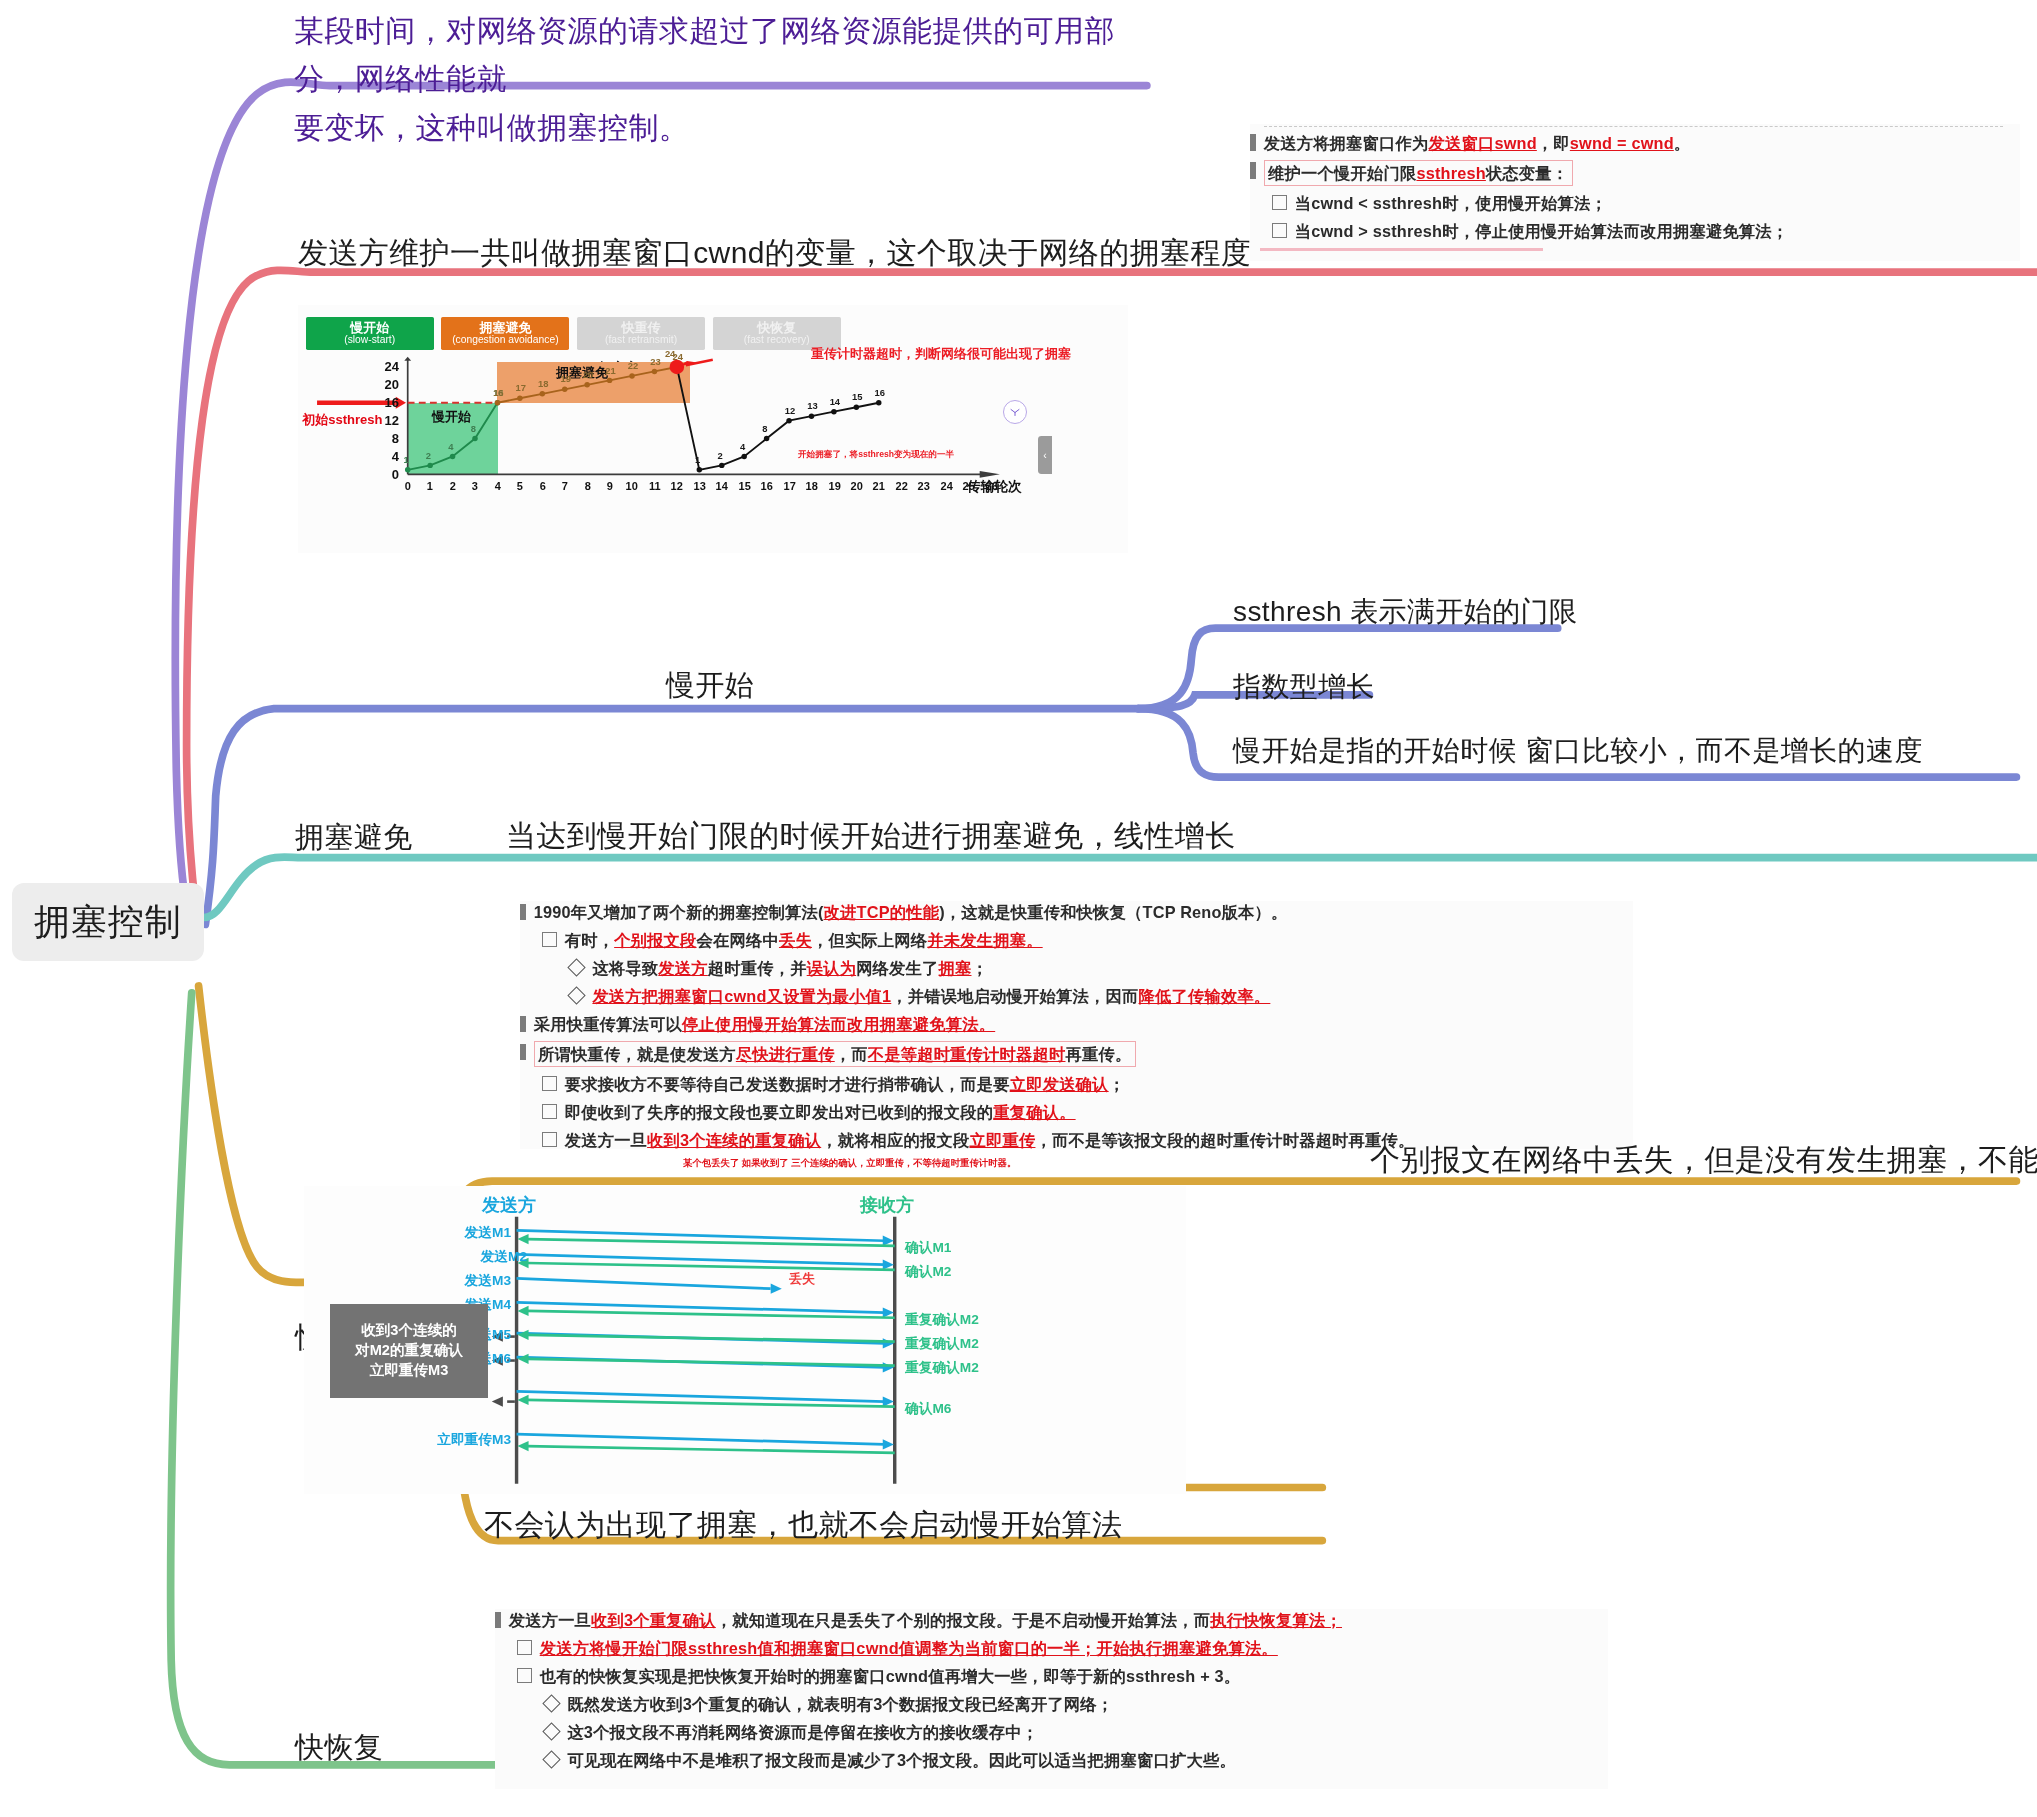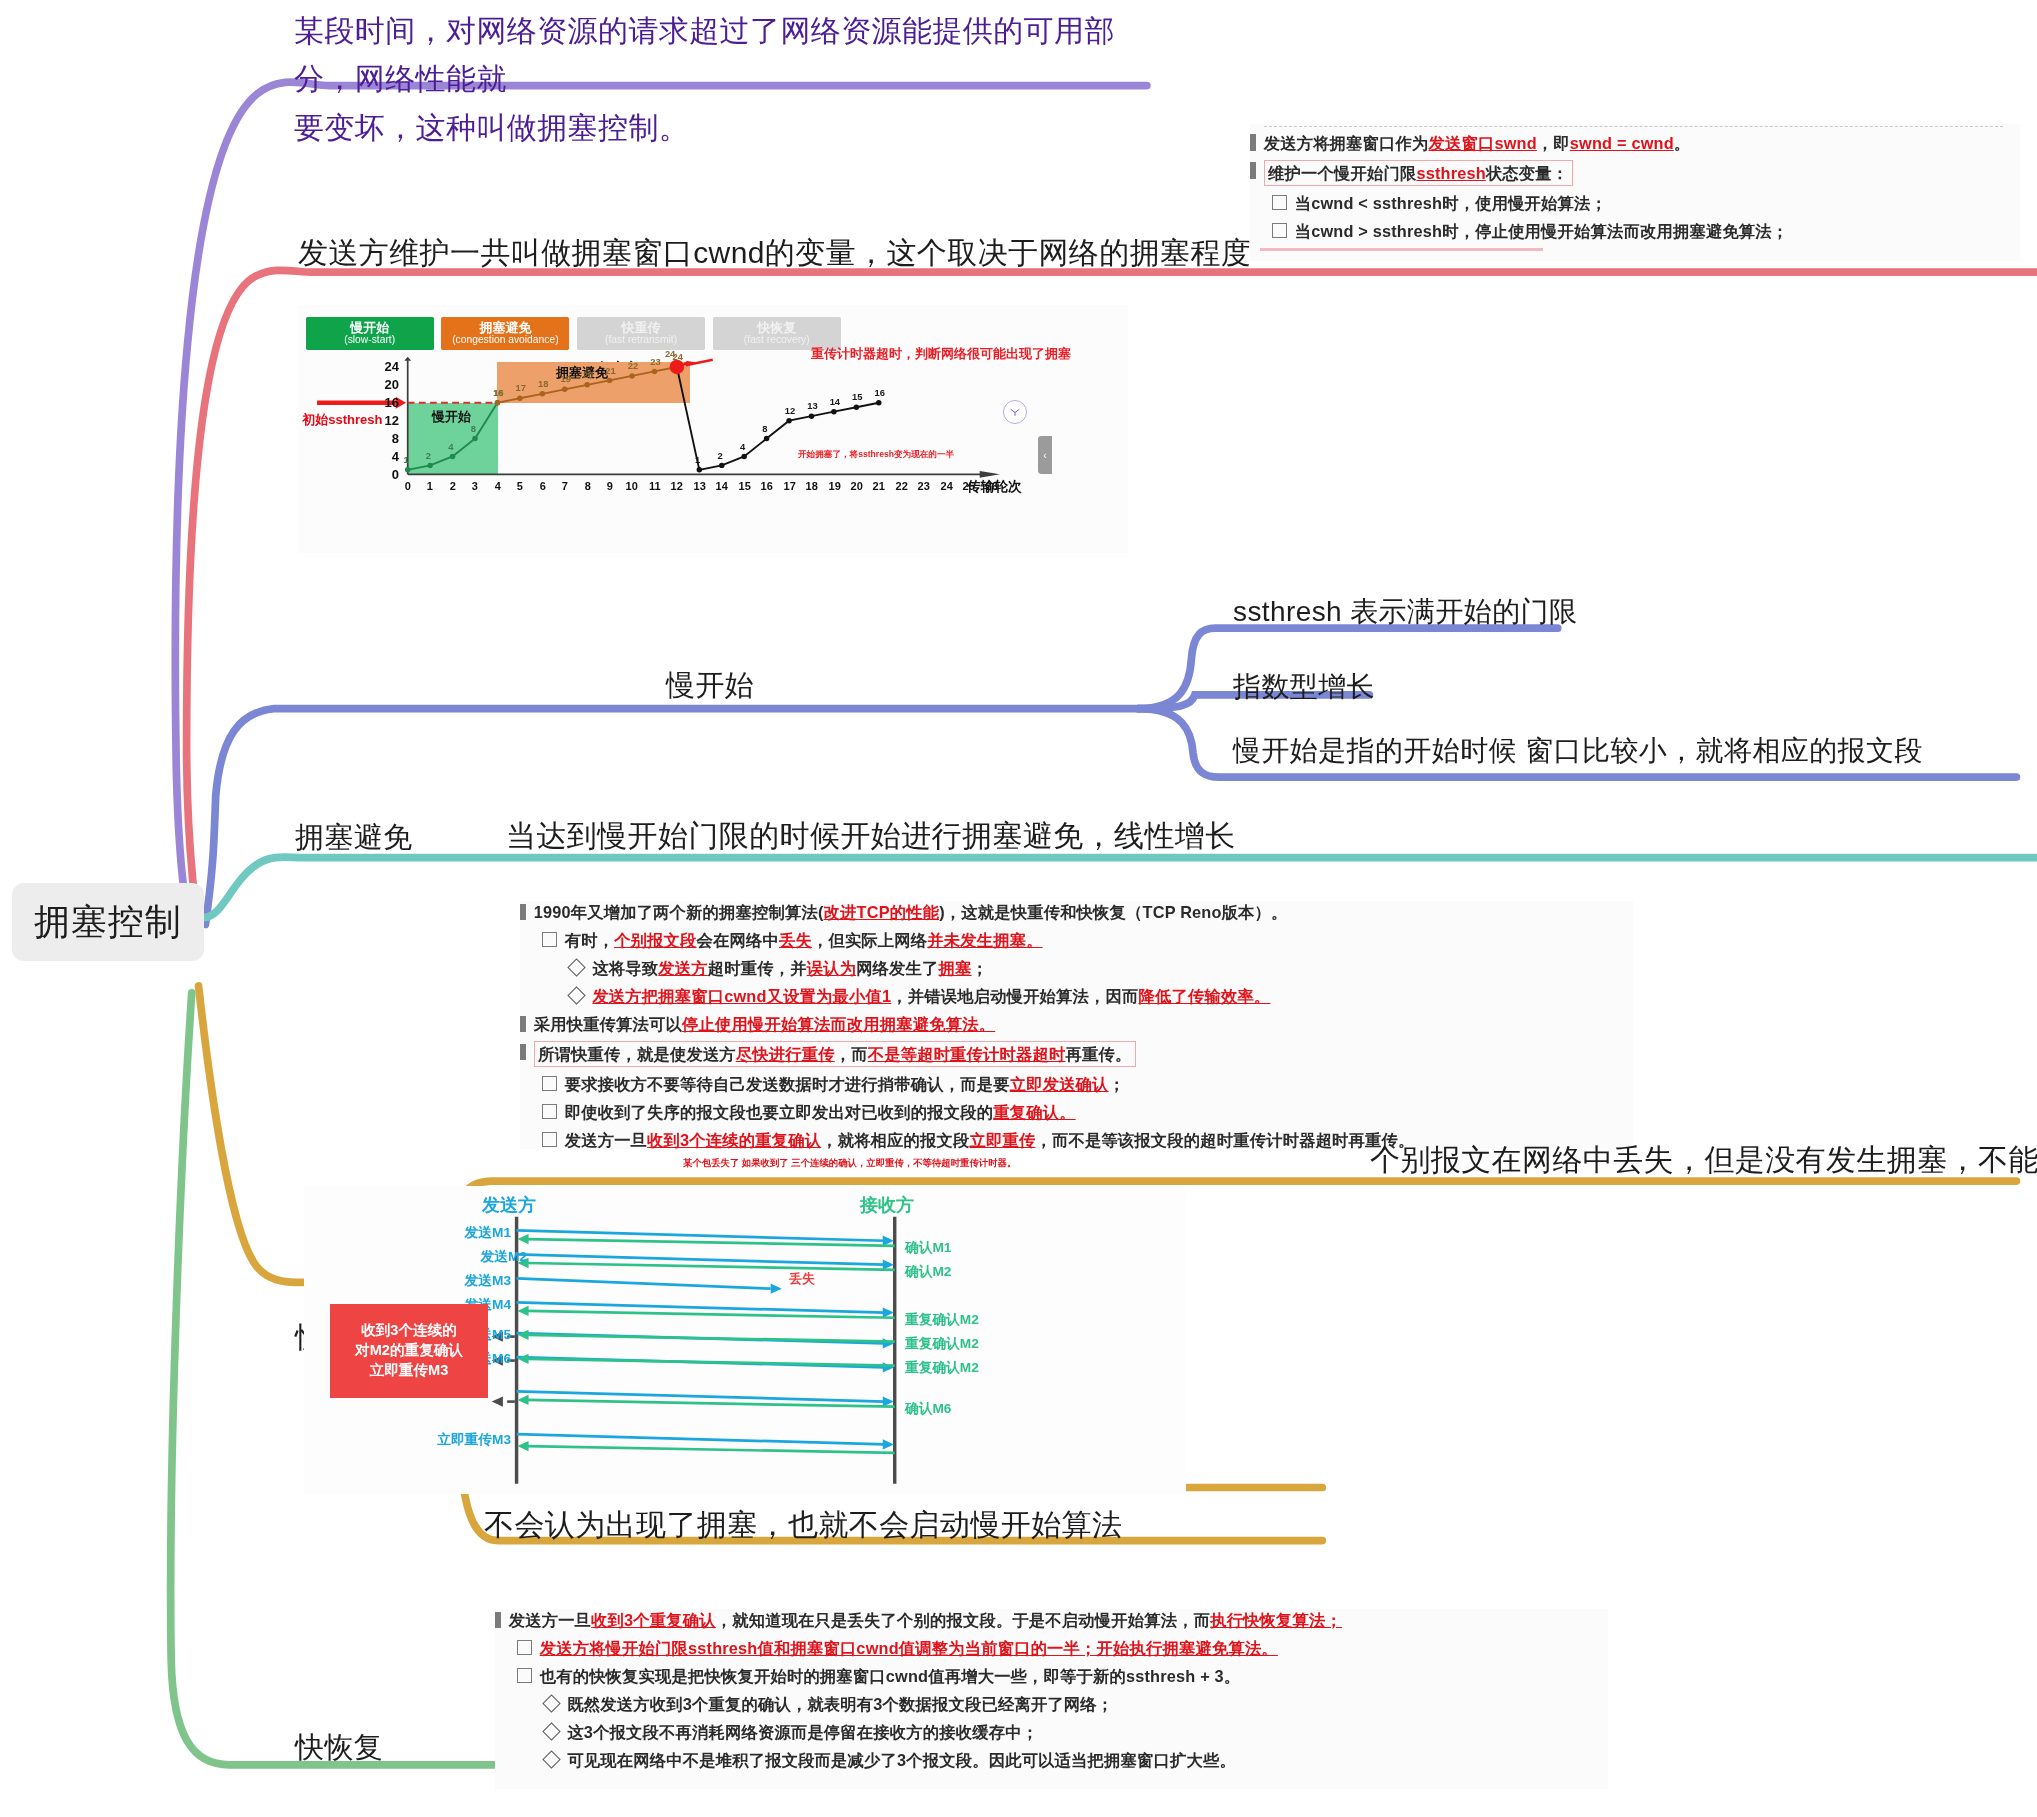--- a/index.html
+++ b/index.html
@@ -83,21 +83,21 @@
   
   #slideB{left:304px;top:1186px;width:882px;height:308px;background:#fdfdfd;}
   .seq-actor{position:absolute;font-size:18px;font-weight:bold;}
   .seq-actor.snd{color:#1aa6de;}
   .seq-actor.rcv{color:#2ec18a;}
   .seq-lbl{position:absolute;font-size:13.7px;font-weight:bold;white-space:nowrap;}
   .seq-lbl.snd{color:#1aa6de;text-align:right;}
   .seq-lbl.rcv{color:#2ec18a;}
   .seq-lbl.lost{color:#ef3b3b;font-size:13px;}
   .bluebox{
-    position:absolute;left:26px;top:118px;width:158px;height:94px;background:#ef4444;
+    position:absolute;left:26px;top:118px;width:158px;height:94px;background:#737373;
     color:#fff;font-size:14.6px;font-weight:bold;line-height:1.35;
     display:flex;flex-direction:column;align-items:center;justify-content:center;text-align:center;
   }
 
   
   .notes{position:absolute;background:#fbfbfb;box-sizing:border-box;padding:0;}
   .nline{display:flex;align-items:flex-start;line-height:1.35;margin:0 0 6px 0;white-space:nowrap;}
   .nline .bar{flex:0 0 auto;width:6px;height:16.3px;background:#7b7b7b;margin:2.6px 7.7px 0 0;}
   .nline .sq{flex:0 0 auto;width:13px;height:13px;border:1.7px solid #7b7b7b;margin:3.4px 7.7px 0 0;}
   .nline .dia{flex:0 0 auto;width:11px;height:11px;border:1.7px solid #5a5a5a;transform:rotate(45deg);margin:4.3px 9.4px 0 0;}
@@ -316,21 +316,21 @@
           <path d="M12 13 L12 19"></path>
       </svg>
     </div>
     <div class="sidetab">‹</div>
   </div>
 
   <div class="node topic" style="left:666px;top:666px;">慢开始</div>
 
   <div class="node leaf" style="left:1233px;top:593px;">ssthresh 表示满开始的门限</div>
   <div class="node leaf" style="left:1233px;top:668px;">指数型增长</div>
-  <div class="node leaf" style="left:1233px;top:732px;">慢开始是指的开始时候 窗口比较小，就将相应的报文段</div>
+  <div class="node leaf" style="left:1233px;top:732px;">慢开始是指的开始时候 窗口比较小，而不是增长的速度</div>
 
   <div class="node topic" style="left:295px;top:818px;">拥塞避免</div>
   <div class="node leaf-lg" style="left:506px;top:816px;">当达到慢开始门限的时候开始进行拥塞避免，线性增长</div>
 
   <div class="notes" id="noteFastRetx" style="left:520px;top:901px;width:1113px;height:248px;">
     <div id="fastRetxLines">
         <div class="nline">
           <span class="bar"></span>
           <span class="txt"><span>1990年又增加了两个新的拥塞控制算法(</span><span class="r">改进TCP的性能</span><span>)，这就是快重传和快恢复（TCP Reno版本）。</span></span>
         </div>

